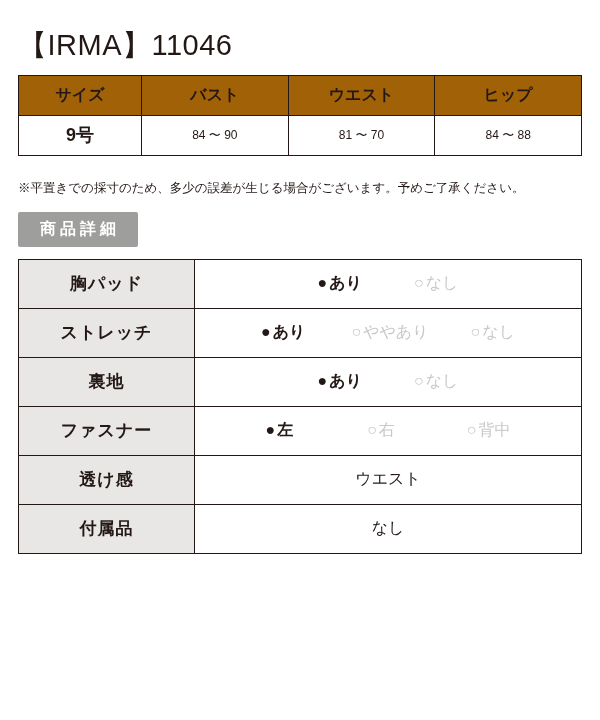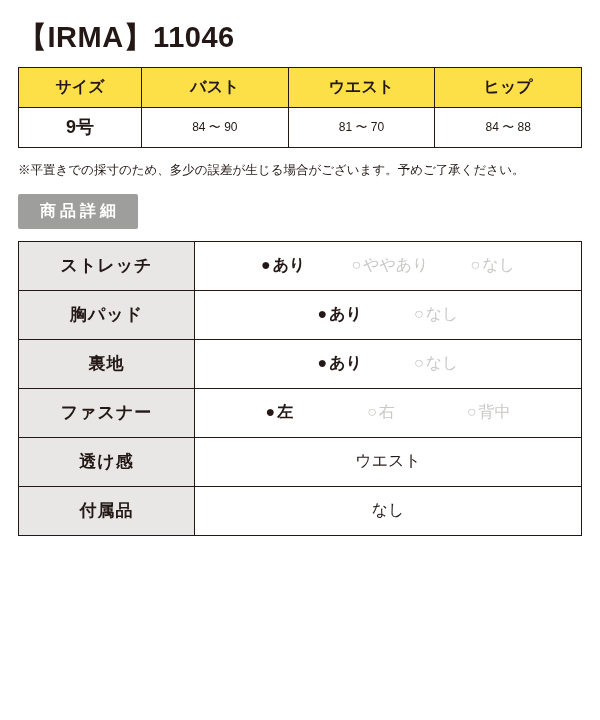--- a/index.html
+++ b/index.html
@@ -18,23 +18,23 @@
     position: relative;
     width: 600px;
     height: 720px;
     box-sizing: border-box;
     padding: 0 18px;
   }
 
   
   .title {
     font-size: 29px;
-    font-weight: bold;
+    font-weight: normal;
     letter-spacing: 0.5px;
-    padding-top: 20px;
+    padding-top: 28px;
     padding-bottom: 12px;
     color: #231815;
     line-height: 1.2;
   }
 
   
   .size-table {
     border-collapse: collapse;
     width: 564px;
     table-layout: fixed;
@@ -43,21 +43,21 @@
   .size-table td {
     border: 1px solid #231815;
     height: 37px;
     text-align: center;
     vertical-align: middle;
     font-size: 17px;
     font-weight: bold;
     color: #231815;
   }
   .size-table thead th {
-    background: #fde047;
+    background: #a16207;
     font-size: 16px;
   }
   .size-table tbody td.rowhead {
     font-size: 18px;
   }
   .size-table tbody td {
     font-size: 12px;
     font-weight: normal;
   }
   .size-table tbody td.rowhead {
@@ -72,21 +72,21 @@
     position: absolute;
     left: 0;
     top: 0;
     width: 100%;
     height: 100%;
     display: block;
   }
 
   
   .notes {
-    margin-top: 12px;
+    margin-top: 22px;
     font-size: 12.5px;
     line-height: 1.75;
     color: #231815;
   }
 
   
   .section-head {
     margin-top: 12px;
     margin-bottom: 12px;
     display: inline-block;
@@ -175,41 +175,41 @@
   <div class="notes">
     <div>※平置きでの採寸のため、多少の誤差が生じる場合がございます。予めご了承ください。</div>
   </div>
 
   <div class="section-head">商品詳細</div>
 
   <table class="detail-table">
     <tbody>
 
       <tr>
+        <td class="label">胸パッド</td>
+        <td class="value">
+          <div class="opts">
+            <span class="opt on" style="margin-right:52px"><span class="mark">●</span><span>あり</span></span>
+            <span class="opt"><span class="mark">○</span><span>なし</span></span>
+          </div>
+        </td>
+      </tr>
+
+      <tr>
         <td class="label">ストレッチ</td>
         <td class="value">
           <div class="opts">
             <span class="opt on" style="margin-right:46px"><span class="mark">●</span><span>あり</span></span>
             <span class="opt" style="margin-right:42px"><span class="mark">○</span><span>ややあり</span></span>
             <span class="opt"><span class="mark">○</span><span>なし</span></span>
           </div>
         </td>
       </tr>
 
       <tr>
-        <td class="label">胸パッド</td>
-        <td class="value">
-          <div class="opts">
-            <span class="opt on" style="margin-right:52px"><span class="mark">●</span><span>あり</span></span>
-            <span class="opt"><span class="mark">○</span><span>なし</span></span>
-          </div>
-        </td>
-      </tr>
-
-      <tr>
         <td class="label">裏地</td>
         <td class="value">
           <div class="opts">
             <span class="opt on" style="margin-right:52px"><span class="mark">●</span><span>あり</span></span>
             <span class="opt"><span class="mark">○</span><span>なし</span></span>
           </div>
         </td>
       </tr>
 
       <tr>

